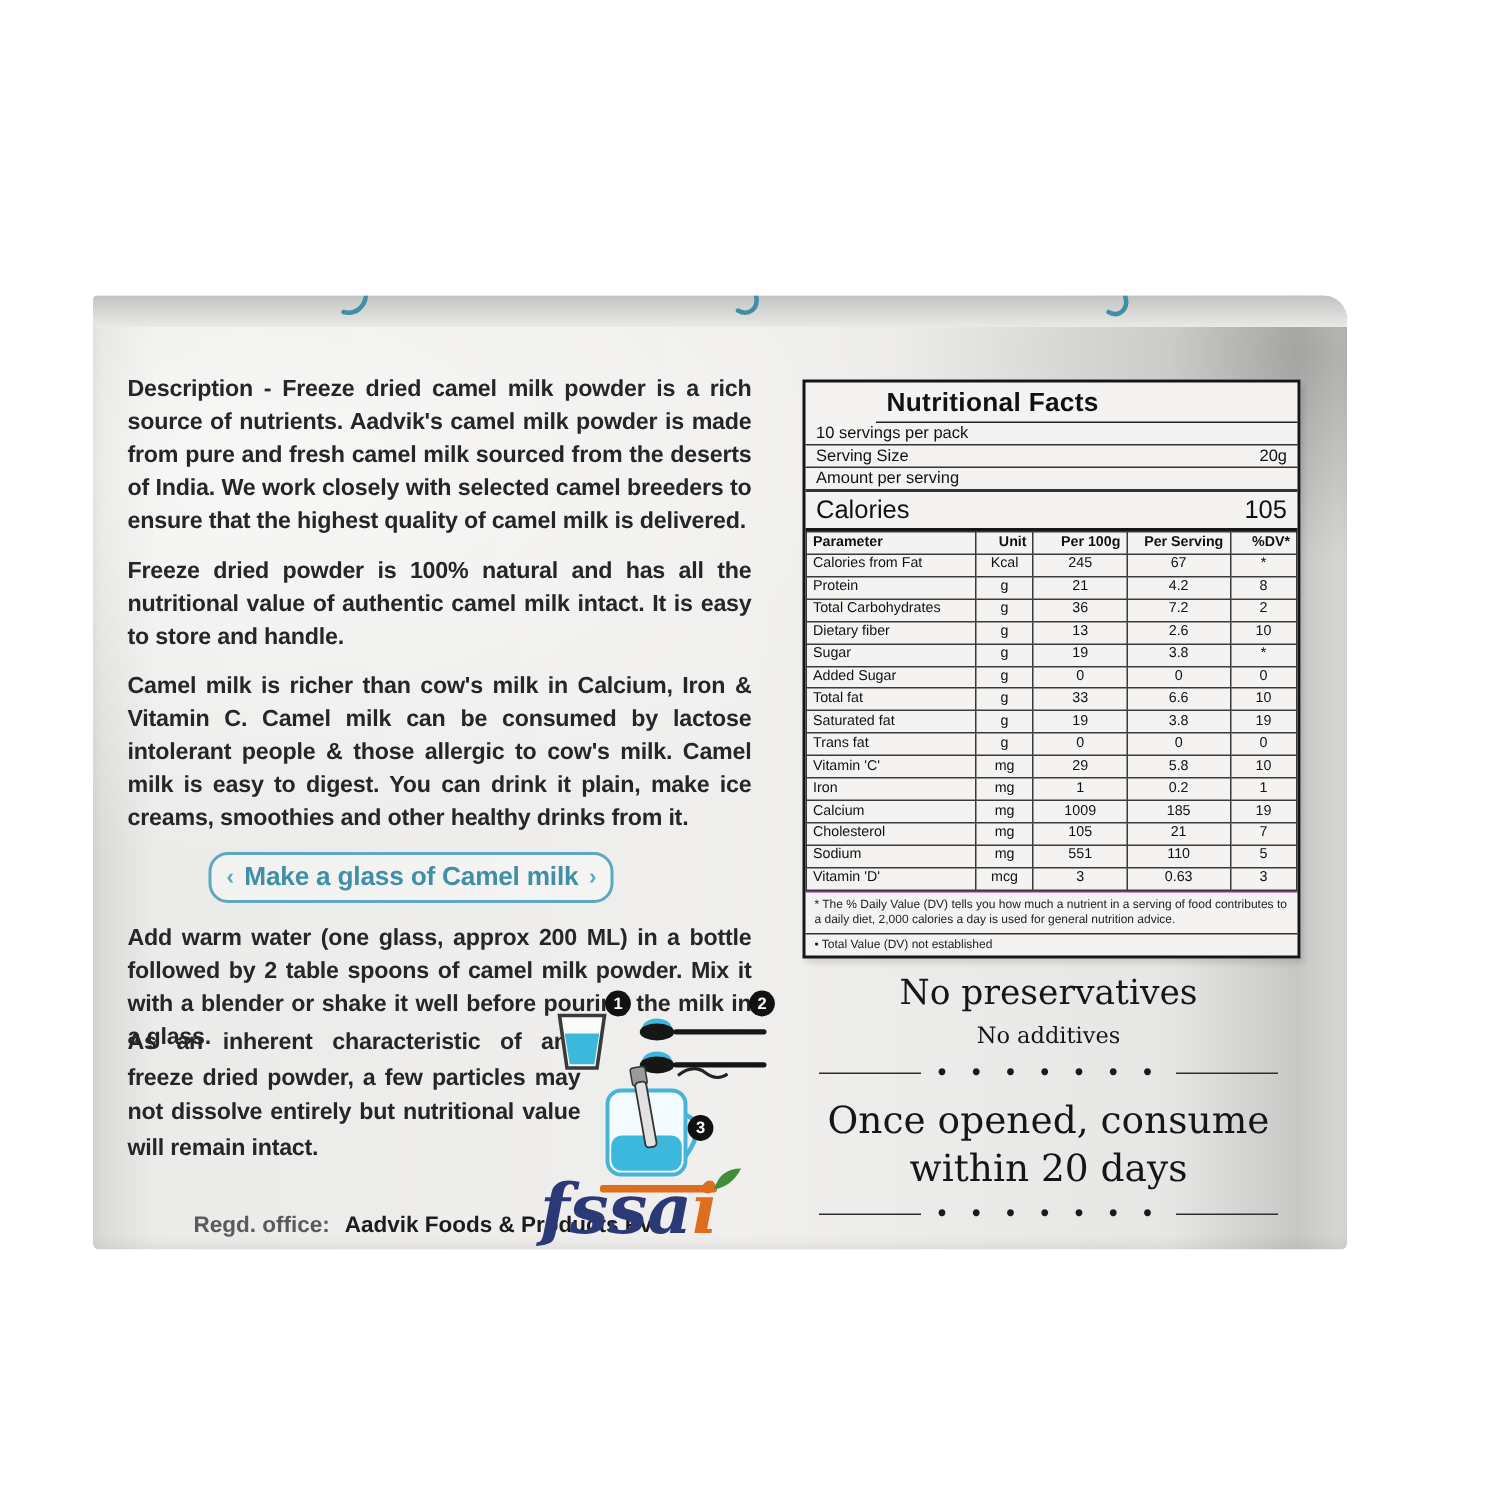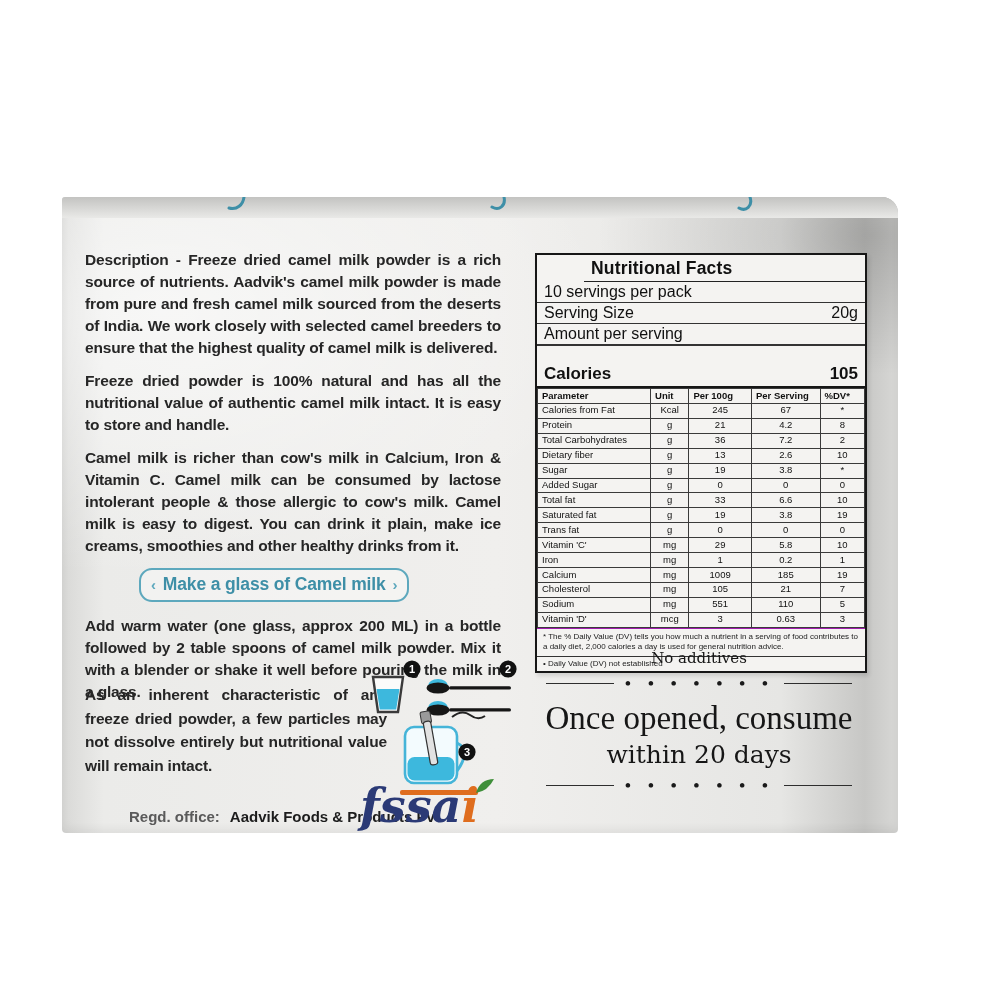--- a/index.html
+++ b/index.html
@@ -36,42 +36,42 @@
   .fssai{position:absolute;left:298px;top:586px;width:170px;height:50px;
          font-family:"DejaVu Serif",serif;font-style:italic;font-weight:700;line-height:1;}
   .fssai .f-main{font-size:46px;color:#2b3a76;}
   .fssai .f-i{font-size:46px;color:#df6d1e;}
   .fssai .f-bar{position:absolute;left:40px;top:7px;width:78px;height:5px;background:#df6d1e;border-radius:2px;}
   .fssai svg{position:absolute;left:112px;top:-6px;}
   
   .nutrition{position:absolute;left:473px;top:56px;width:328px;background:#f4f3f1;
              border:2px solid #161616;color:#111;box-shadow:2px 3px 4px rgba(0,0,0,.12);}
   .nf-title{font-size:17.5px;font-weight:800;padding:3px 7px 2px;border-bottom:1px solid #222;letter-spacing:.2px;margin-left:47px;}
-  .nf-row{font-size:16px;padding:1px 7px;border-bottom:1px solid #333;display:flex;justify-content:space-between;}
+  .nf-row{font-size:11px;padding:1px 7px;border-bottom:1px solid #333;display:flex;justify-content:space-between;}
   .nf-row.thick{border-bottom-width:2px;}
-  .nf-cal{display:flex;justify-content:space-between;align-items:center;font-size:17px;font-weight:700;
-          padding:2px 7px;border-bottom:2px solid #161616;margin-top:16px;}
+  .nf-cal{display:flex;justify-content:space-between;align-items:center;font-size:17px;font-weight:400;
+          padding:2px 7px;border-bottom:2px solid #161616;}
   table.nf{border-collapse:collapse;width:100%;table-layout:fixed;}
   table.nf th,table.nf td{border:1px solid #3a3a3a;font-size:9.5px;line-height:1.15;padding:1.5px 4px;
           overflow:hidden;white-space:nowrap;}
-  table.nf th{font-weight:800;text-align:left;}
+  table.nf th{font-weight:800;text-align:right;}
   table.nf th:first-child{text-align:left;}
   table.nf td{text-align:center;}
   table.nf td.pname{text-align:left;}
   .nf-foot{font-size:8px;line-height:1.3;color:#222;padding:3px 6px;border-top:1px solid #a21caf;}
   .nf-foot2{font-size:8px;color:#222;padding:2px 6px 3px;border-top:1px solid #333;}
   
   .claims{position:absolute;left:478px;top:452px;width:318px;text-align:center;
           font-family:"DejaVu Serif",serif;color:#161616;}
   .claim-l1{font-size:23px;margin-bottom:6px;}
   .claim-l2{font-size:15px;margin-bottom:4px;}
   .dotline{display:flex;align-items:center;gap:10px;margin:9px 6px;}
   .dotline::before,.dotline::after{content:"";flex:1;height:1.5px;background:#2e2e2e;}
   .dotline span{letter-spacing:5px;font-size:13px;font-weight:700;color:#1a1a1a;}
-  .claim-l3{font-size:33px;margin:2px 0 3px;font-family:Liberation Serif, serif;}
+  .claim-l3{font-size:25px;margin:2px 0 3px;}
   .claim-l4{font-size:25px;margin-bottom:2px;}
 </style>
 </head>
 <body>
 
 <div class="stage">
   <div class="package">
 
     <div class="top-strip">
       <svg width="836" height="21" viewBox="0 0 836 21">
@@ -301,24 +301,25 @@
             <tr>
               <td class="pname">Vitamin 'D'</td>
               <td>mcg</td>
               <td>3</td>
               <td>0.63</td>
               <td>3</td>
             </tr>
           </tbody>
       </table>
       <div class="nf-foot">* The % Daily Value (DV) tells you how much a nutrient in a serving of food contributes to a daily diet, 2,000 calories a day is used for general nutrition advice.</div>
-      <div class="nf-foot2">• Daily Value (DV) not established</div>
+      <div class="nf-foot2">• Total Value (DV) not established</div>
     </div>
 
     <div class="claims">
+      <div class="claim-l1">No preservatives</div>
       <div class="claim-l2">No additives</div>
       <div class="dotline">
           <span>• • • • • • •</span>
         </div>
       <div class="claim-l3">Once opened, consume</div>
       <div class="claim-l4">within 20 days</div>
       <div class="dotline">
           <span>• • • • • • •</span>
         </div>
     </div>

